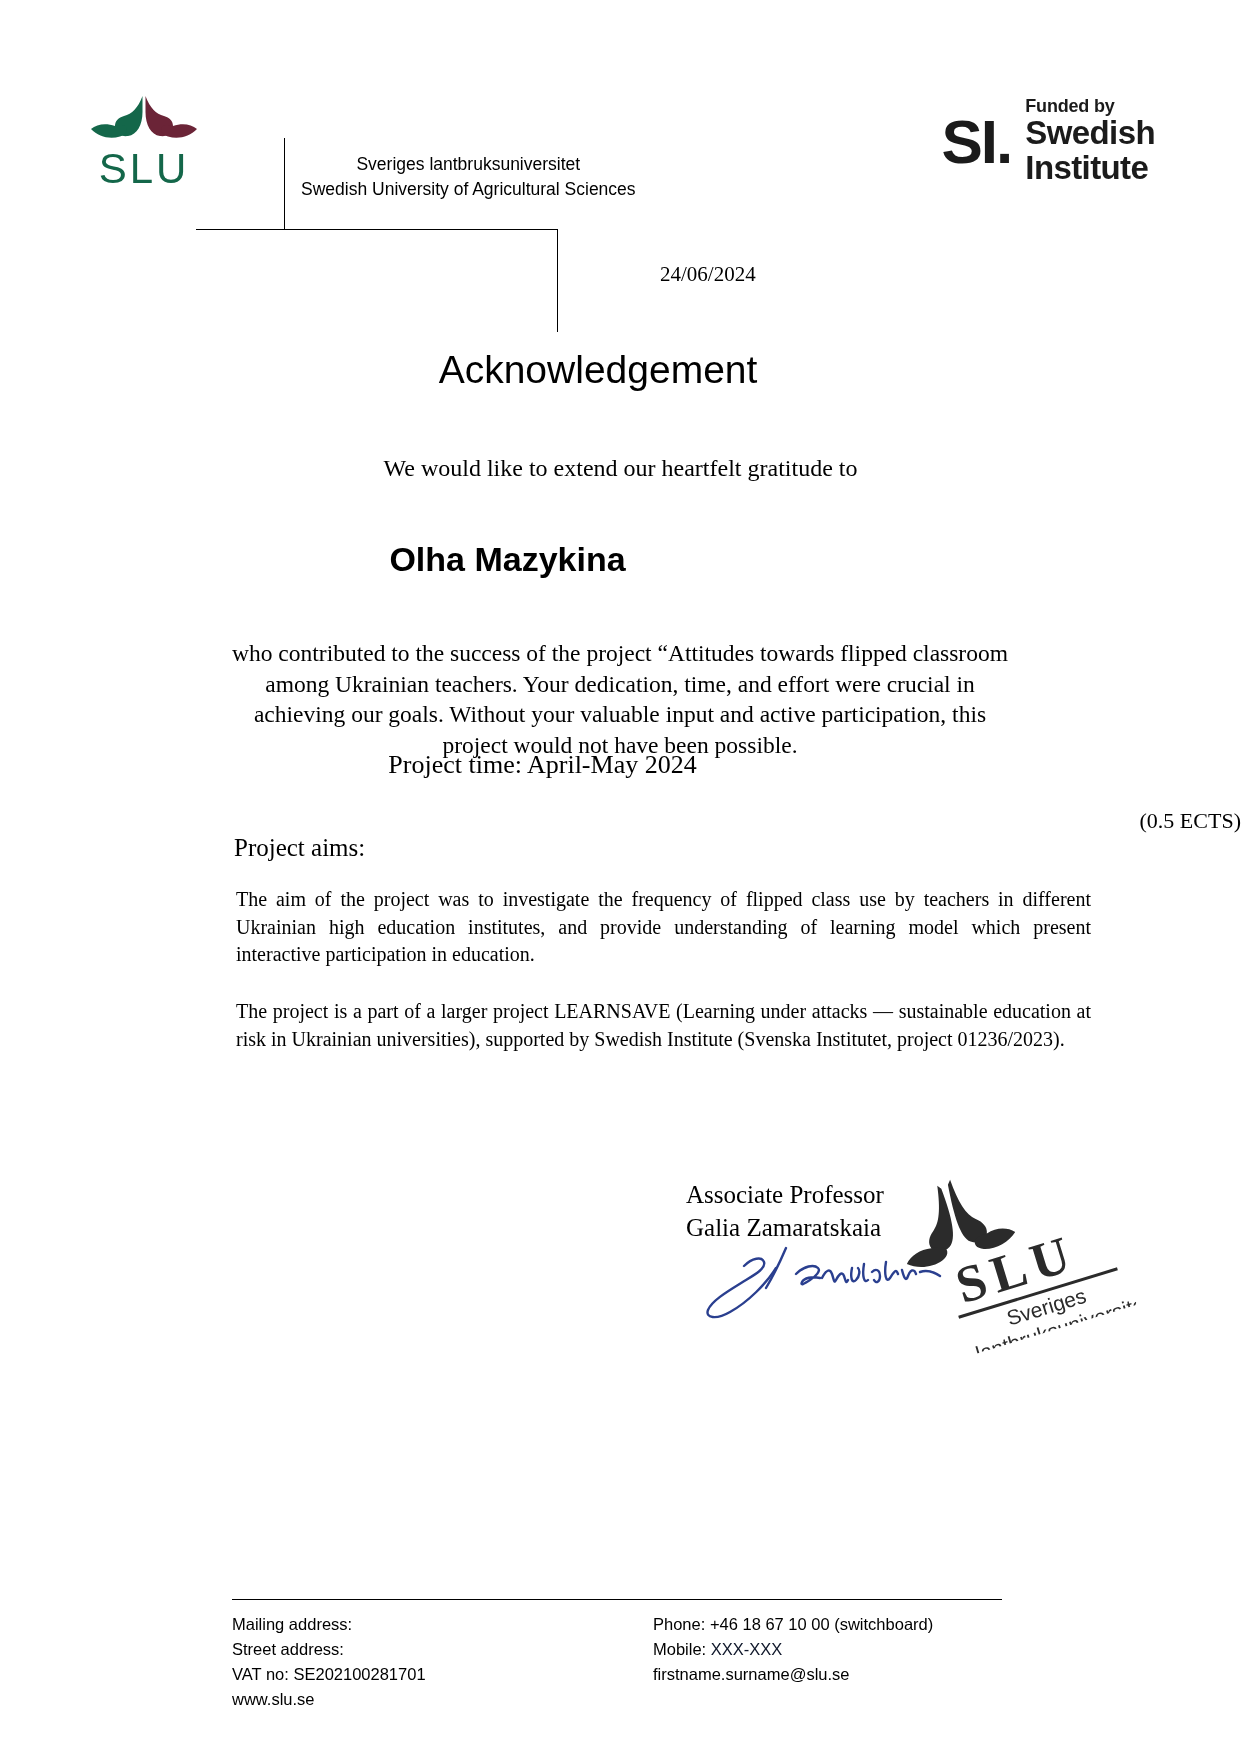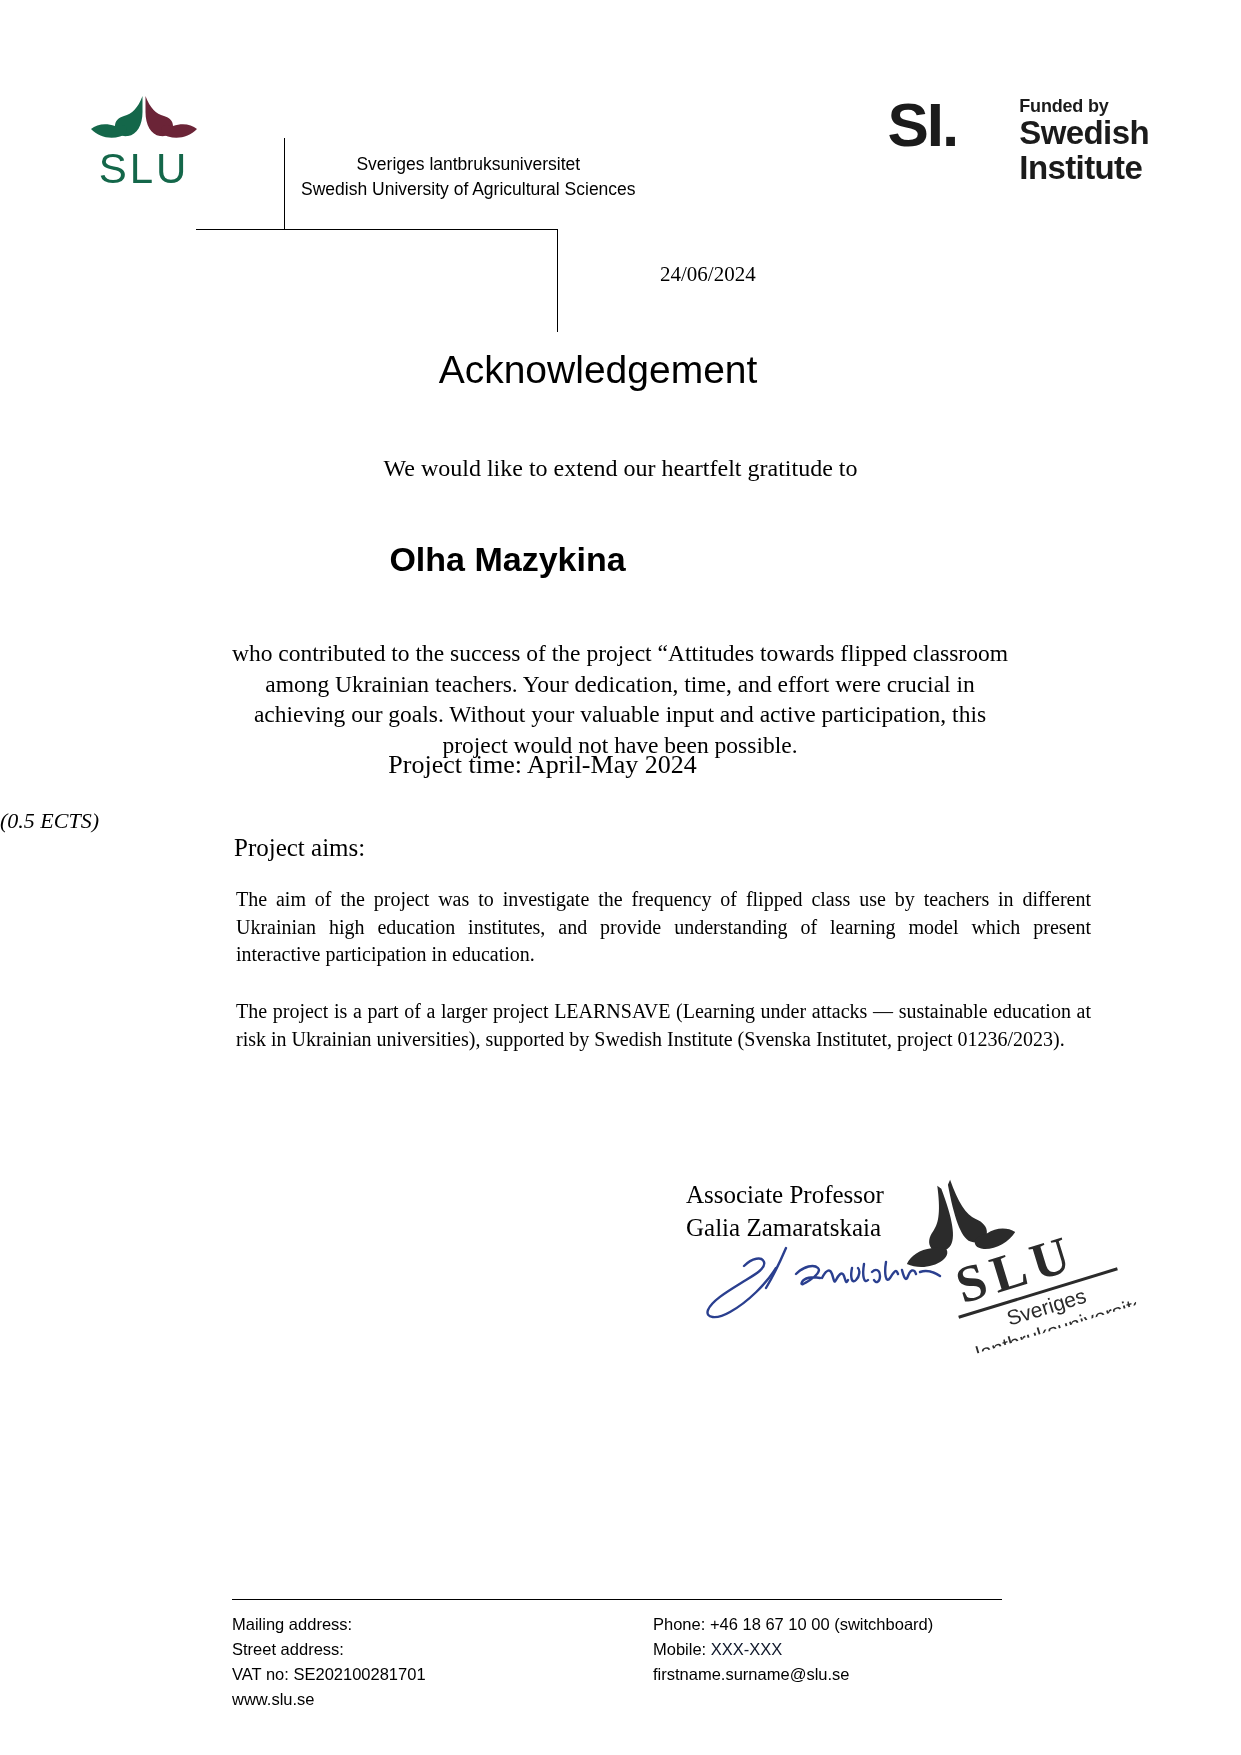--- a/index.html
+++ b/index.html
@@ -86,25 +86,25 @@
     left: 557px;
     top: 137px;
     width: 1px;
     height: 103px;
     background: #000000;
   }
 
   
   .si-logo {
     position: absolute;
-    right: 92px;
+    right: 86px;
     top: 5px;
     display: flex;
+    align-items: center;
     color: #1b1b1b;
-    gap: 48px;
   }
   .si-mark {
     font-family: "Liberation Sans", sans-serif;
     font-weight: bold;
     font-size: 62px;
     line-height: 0.9;
     letter-spacing: -2px;
     padding-right: 14px;
   }
   .si-text {
@@ -172,23 +172,22 @@
     top: 750px;
     width: 1085px;
     text-align: center;
     font-size: 26px;
   }
   .ects {
     position: absolute;
     left: 0;
     top: 808px;
     width: 1241px;
-    text-align: left;
+    text-align: right;
     font-size: 22px;
-    font-style: italic;
   }
   .aims-heading {
     position: absolute;
     left: 234px;
     top: 834px;
     font-size: 25px;
   }
   .para {
     position: absolute;
     left: 220px;

